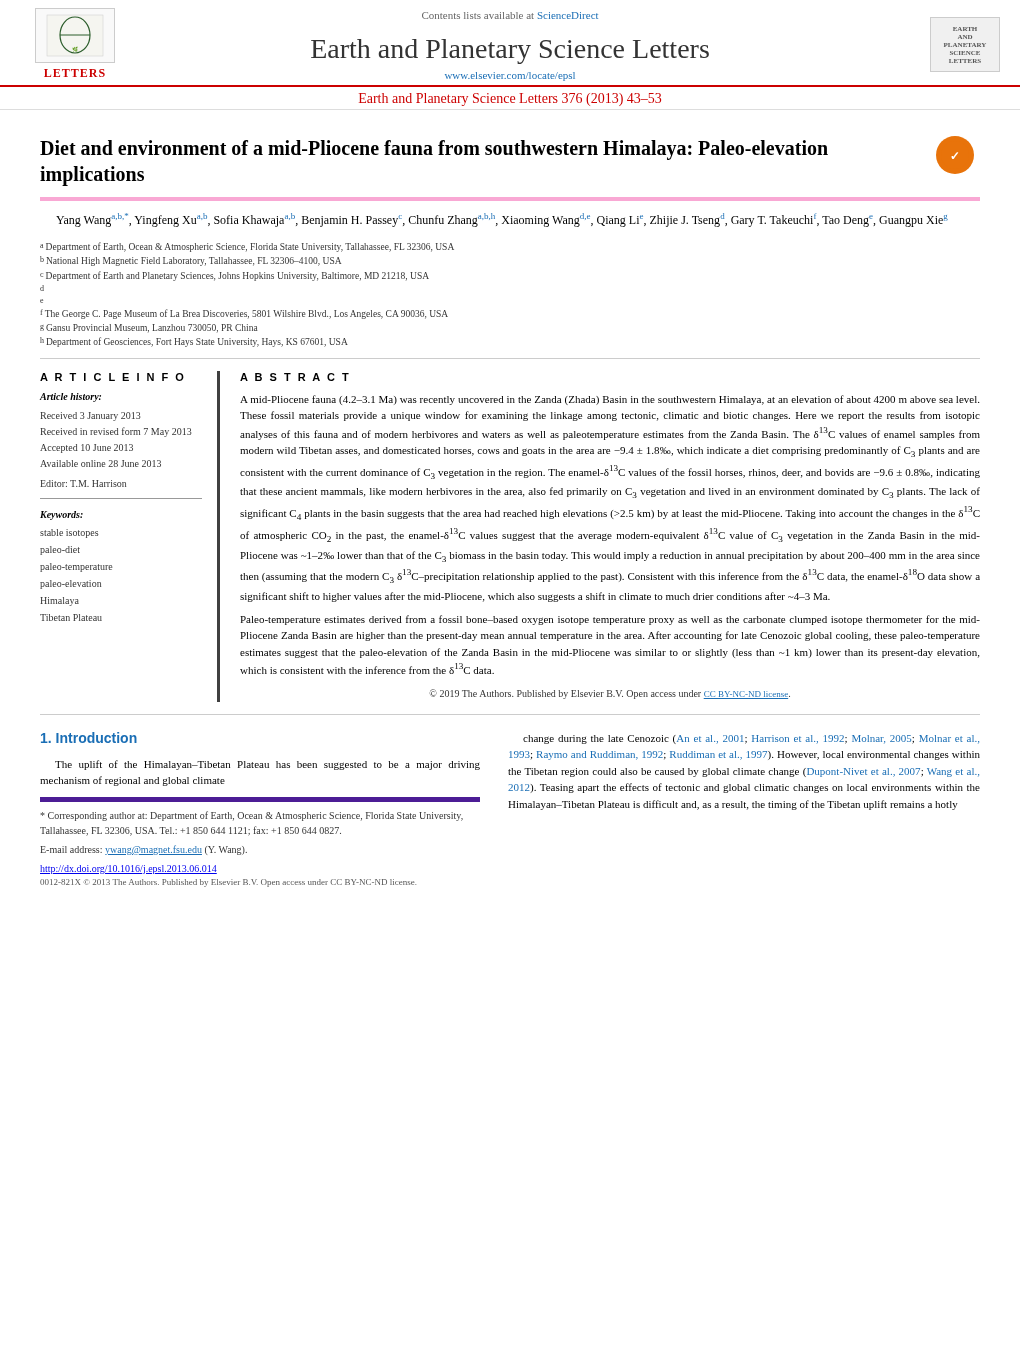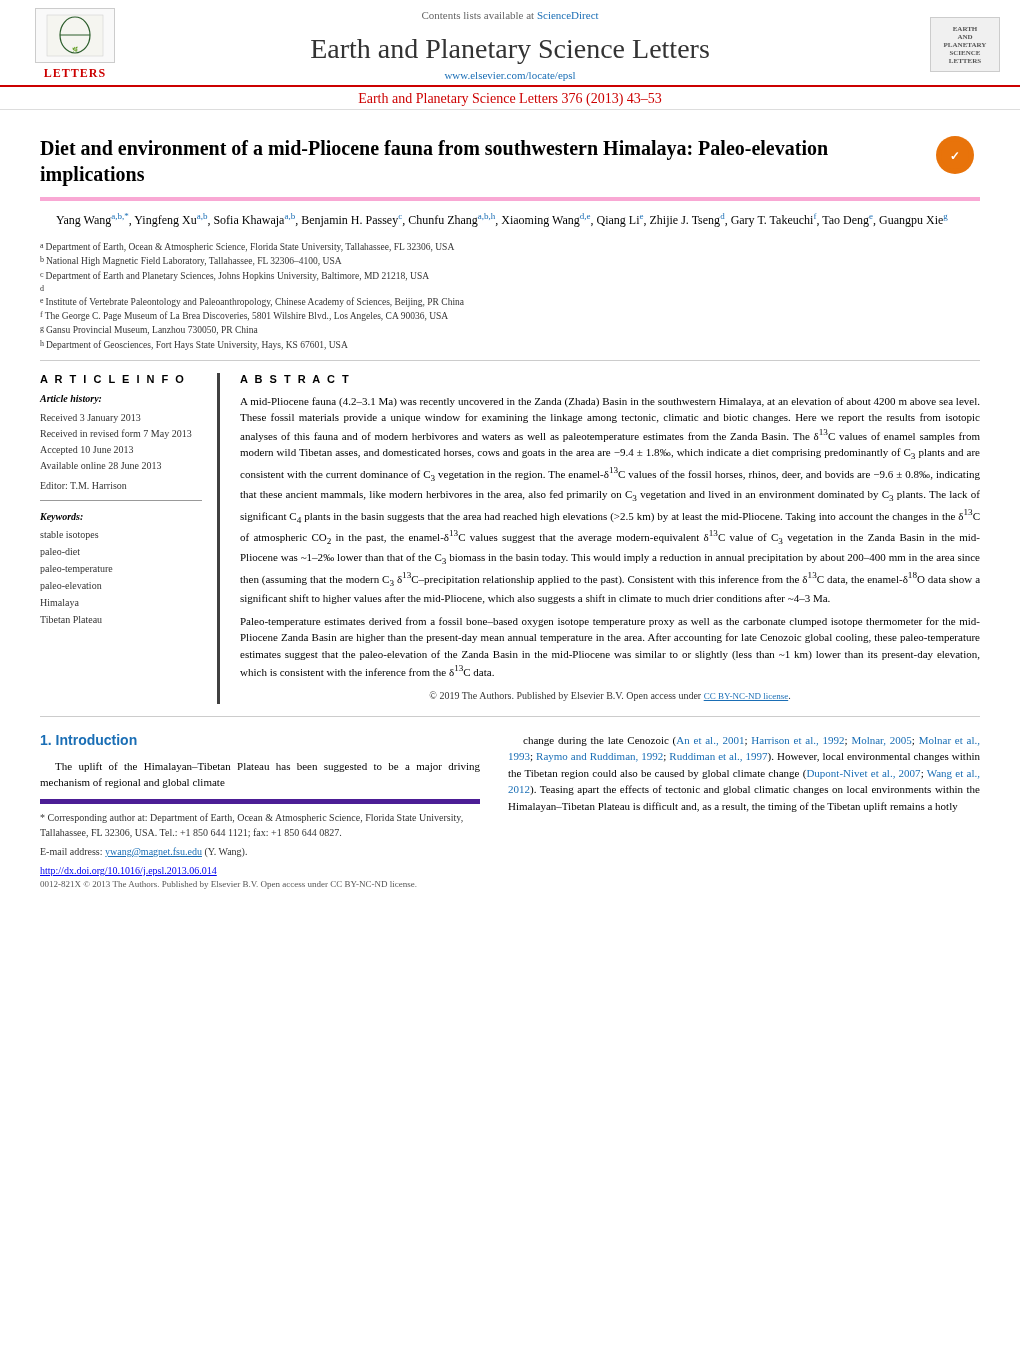--- a/index.html
+++ b/index.html
@@ -372,21 +372,20 @@
       </div>
       <div class="affiliation-item">
         <sup>c</sup>
           <span> Department of Earth and Planetary Sciences, Johns Hopkins University, Baltimore, MD 21218, USA</span>
       </div>
       <div class="affiliation-item">
         <sup>d</sup>
       </div>
       <div class="affiliation-item">
         <sup>e</sup>
-          <span> Institute of Vertebrate Paleontology and Paleoanthropology, Chinese Academy of Sciences, Beijing, PR China</span>
       </div>
       <div class="affiliation-item">
         <sup>f</sup>
           <span> The George C. Page Museum of La Brea Discoveries, 5801 Wilshire Blvd., Los Angeles, CA 90036, USA</span>
       </div>
       <div class="affiliation-item">
         <sup>g</sup>
           <span> Gansu Provincial Museum, Lanzhou 730050, PR China</span>
       </div>
       <div class="affiliation-item">

